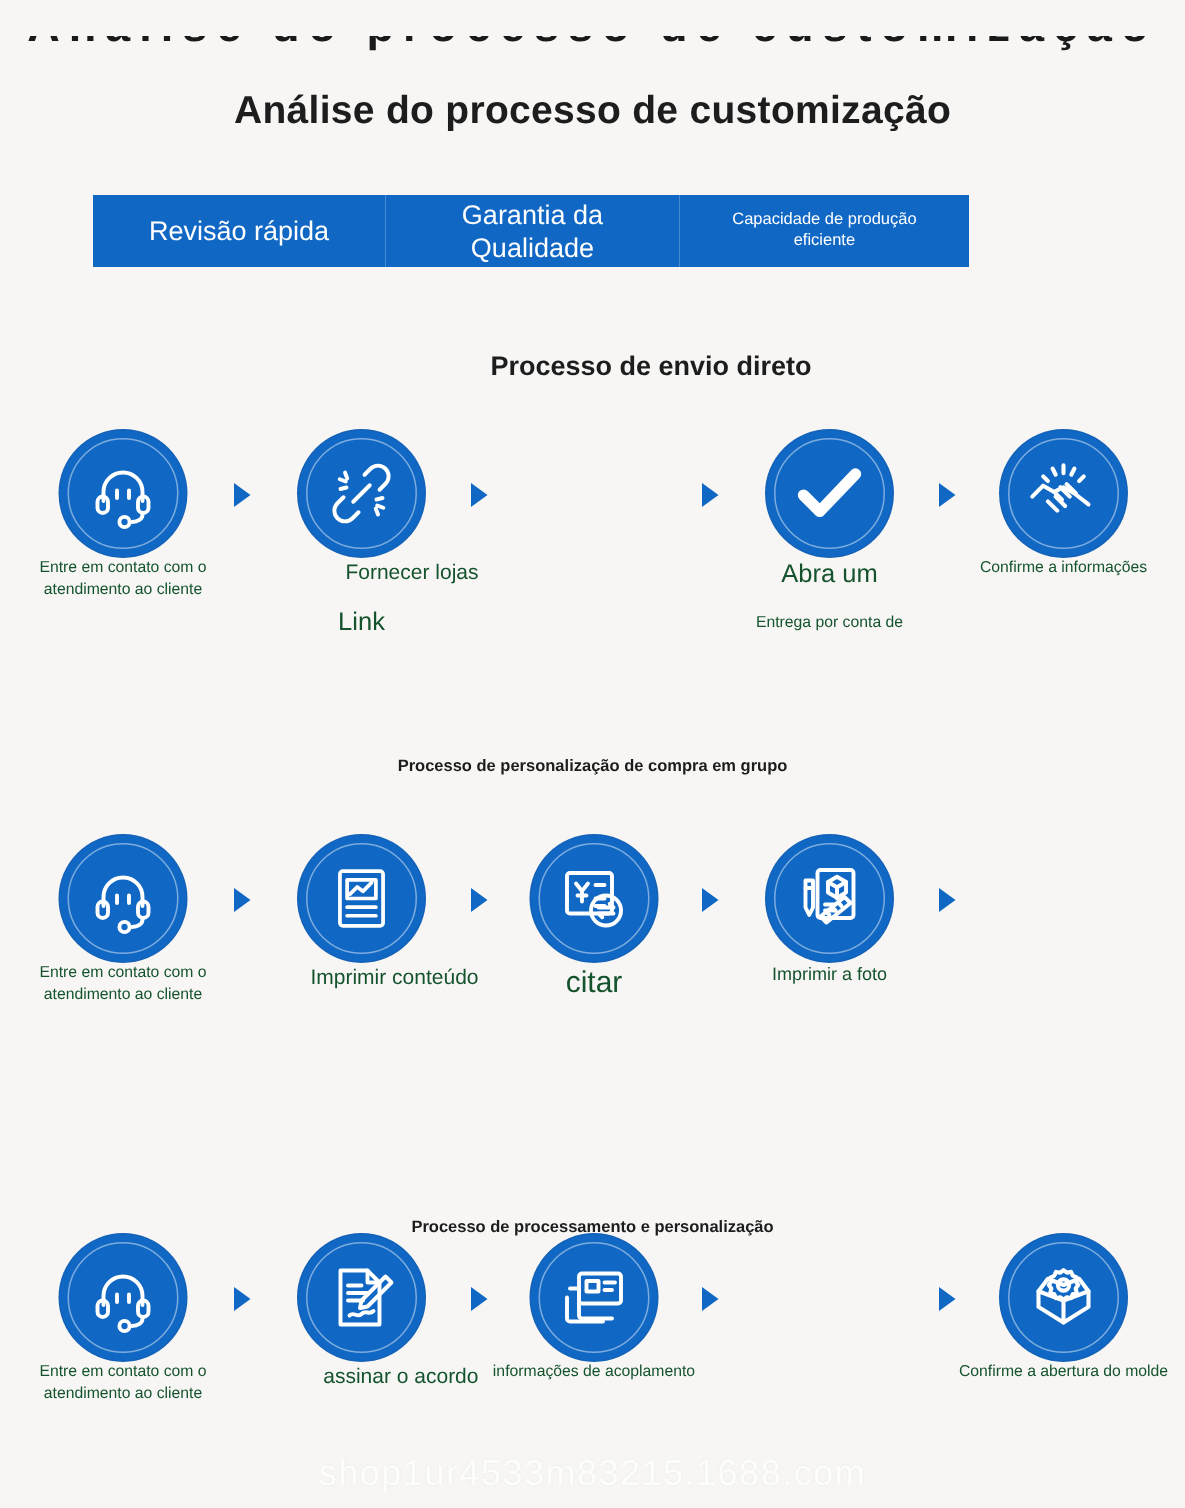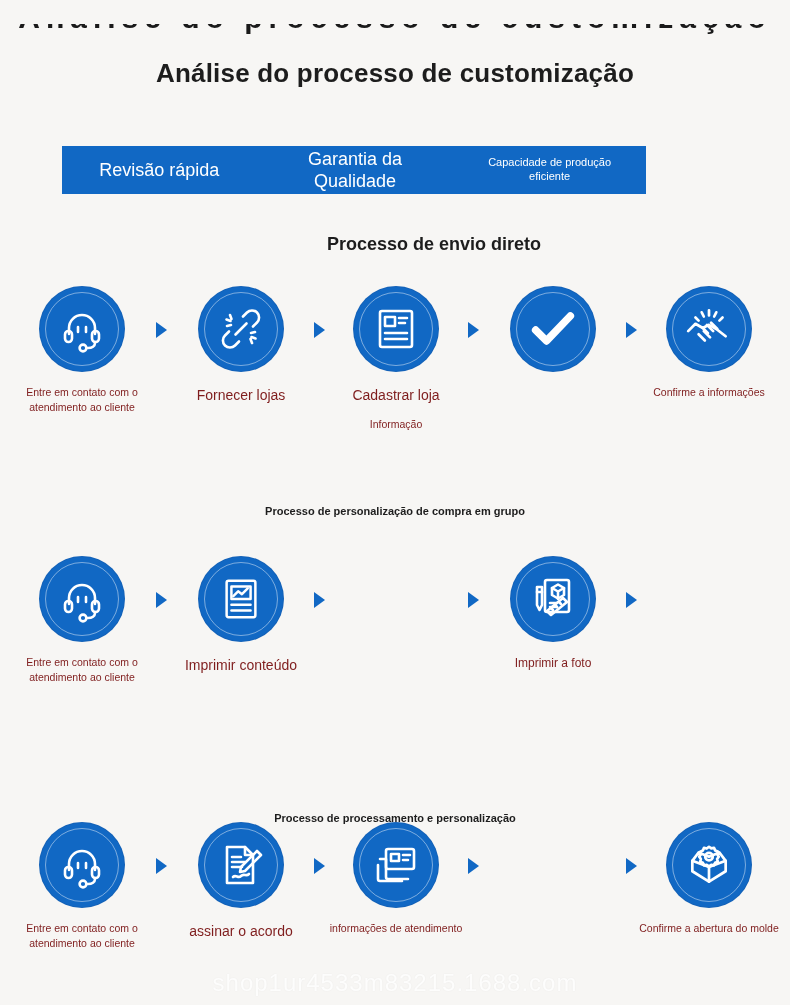--- a/index.html
+++ b/index.html
@@ -54,21 +54,20 @@
   
   .pill-row {
     position: absolute;
     top: 130px;
     left: 62px;
     width: 584px;
     height: 48px;
     display: flex;
     justify-content: space-between;
     align-items: stretch;
-    margin-top: 16px;
   }
   .pill {
     background: #1168c4;
     color: #ffffff;
     display: flex;
     align-items: center;
     justify-content: center;
     text-align: center;
     line-height: 1.25;
     box-sizing: border-box;
@@ -125,31 +124,30 @@
     content: "";
     position: absolute;
     top: 5px; left: 5px; right: 5px; bottom: 5px;
     border-radius: 50%;
     border: 1px solid rgba(255,255,255,0.45);
     pointer-events: none;
   }
   .badge svg { display: block; }
 
   .caption {
-    margin-top: 14px;
     line-height: 1.45;
-    color: #7f1d1d;
+    color: #14532d;
   }
   .caption .cap-main { display: block; }
   .caption .cap-sub  { display: block; margin-top: 12px; }
 
   
   .sz-xs .cap-main { font-size: 10.5px; }
   .sz-s  .cap-main { font-size: 12px; }
-  .sz-m  .cap-main { font-size: 14px; }
+  .sz-m  .cap-main { font-size: 14px; text-align: right; }
   .sz-l  .cap-main { font-size: 17px; }
   .sz-xl .cap-main { font-size: 20px; }
 
   .sub-xs .cap-sub { font-size: 10.5px; }
   .sub-l  .cap-sub { font-size: 17px; }
 
   
   .arrow {
     position: absolute;
     top: 35px;
@@ -229,43 +227,34 @@
           <svg width="48" height="48" viewBox="0 0 48 48">
       <path fill="none" stroke="#ffffff" stroke-width="2.6" stroke-linecap="round" stroke-linejoin="round" d="M26 11.5l4-4a7 7 0 0 1 10 10l-4 4"></path>
       <path fill="none" stroke="#ffffff" stroke-width="2.6" stroke-linecap="round" stroke-linejoin="round" d="M22 36.5l-4 4a7 7 0 0 1-10-10l4-4"></path>
       <path fill="none" stroke="#ffffff" stroke-width="2.6" stroke-linecap="round" stroke-linejoin="round" d="M18.5 29.5l11-11"></path>
       <path fill="none" stroke="#ffffff" stroke-width="2.6" stroke-linecap="round" stroke-linejoin="round" d="M13 10l1.5 4M9.5 14.5l4 1.5M10 21l4-1"></path>
       <path fill="none" stroke="#ffffff" stroke-width="2.6" stroke-linecap="round" stroke-linejoin="round" d="M35 38l-1.5-4M38.5 33.5l-4-1.5M38 27l-4 1"></path>
     </svg>
         </div>
         <div class="caption sz-m sub-l">
           <span class="cap-main">Fornecer lojas</span>
+          <span class="cap-sub">Link</span>
         </div>
       </div>
       <div class="arrow" style="left: 314px;"></div>
-      <div class="step" style="left: 318px;">
-        <div class="badge">
-          <svg width="48" height="48" viewBox="0 0 48 48">
-      <rect fill="none" stroke="#ffffff" stroke-width="2.6" stroke-linecap="round" stroke-linejoin="round" x="8" y="6" width="32" height="36" rx="2"></rect>
-      <rect fill="none" stroke="#ffffff" stroke-width="2.6" stroke-linecap="round" stroke-linejoin="round" x="13" y="12" width="10" height="9"></rect>
-      <path fill="none" stroke="#ffffff" stroke-width="2.6" stroke-linecap="round" stroke-linejoin="round" d="M27 13h8M27 18h6"></path>
-      <path fill="none" stroke="#ffffff" stroke-width="2.6" stroke-linecap="round" stroke-linejoin="round" d="M13 28h22M13 34h22"></path>
-    </svg>
-        </div>
-        <div class="caption sz-m sub-xs">
-          <span class="cap-main">Cadastrar loja</span>
-          <span class="cap-sub">Informação</span>
-        </div>
-      </div>
       <div class="arrow" style="left: 468px;"></div>
       <div class="step" style="left: 475px;">
         <div class="badge">
           <svg width="52" height="52" viewBox="0 0 48 48">
       <path fill="none" stroke="#ffffff" stroke-width="7" stroke-linecap="round" stroke-linejoin="round" d="M8 25l10 10L40 12"></path>
     </svg>
+        </div>
+        <div class="caption sz-l sub-xs">
+          <span class="cap-main">Abra um</span>
+          <span class="cap-sub">Entrega por conta de</span>
         </div>
       </div>
       <div class="arrow" style="left: 626px;"></div>
       <div class="step" style="left: 631px;">
         <div class="badge">
           <svg width="50" height="50" viewBox="0 0 48 48">
       <path fill="none" stroke="#ffffff" stroke-width="2.6" stroke-linecap="round" stroke-linejoin="round" d="M4 26l7-7 7 4 6-3 7 4 9 7"></path>
       <path fill="none" stroke="#ffffff" stroke-width="2.6" stroke-linecap="round" stroke-linejoin="round" d="M18 23l5 5M22 20l6 6M26 18l6 6"></path>
       <path fill="none" stroke="#ffffff" stroke-width="2.6" stroke-linecap="round" stroke-linejoin="round" d="M14 29l6 6M19 26l6 6"></path>
       <path fill="none" stroke="#ffffff" stroke-width="2.6" stroke-linecap="round" stroke-linejoin="round" d="M24 6v5M17 8l2 4M31 8l-2 4"></path>
@@ -305,20 +294,35 @@
       <rect fill="none" stroke="#ffffff" stroke-width="2.6" stroke-linecap="round" stroke-linejoin="round" x="14" y="11" width="20" height="13"></rect>
       <path fill="none" stroke="#ffffff" stroke-width="2.6" stroke-linecap="round" stroke-linejoin="round" d="M16 21l5-5 4 3 6-6"></path>
       <path fill="none" stroke="#ffffff" stroke-width="2.6" stroke-linecap="round" stroke-linejoin="round" d="M14 30h20M14 36h20"></path>
     </svg>
         </div>
         <div class="caption sz-m sub-m">
           <span class="cap-main">Imprimir conteúdo</span>
         </div>
       </div>
       <div class="arrow" style="left: 314px;"></div>
+      <div class="step" style="left: 318px;">
+        <div class="badge">
+          <svg width="48" height="48" viewBox="0 0 48 48">
+      <rect fill="none" stroke="#ffffff" stroke-width="2.6" stroke-linecap="round" stroke-linejoin="round" x="6" y="7" width="30" height="27" rx="2"></rect>
+      <path fill="none" stroke="#ffffff" stroke-width="2.6" stroke-linecap="round" stroke-linejoin="round" d="M12 14l4 5 4-5M16 19v7M13 22h6"></path>
+      <path fill="none" stroke="#ffffff" stroke-width="2.6" stroke-linecap="round" stroke-linejoin="round" d="M25 15h6"></path>
+      <path fill="none" stroke="#ffffff" stroke-width="2.6" stroke-linecap="round" stroke-linejoin="round" d="M25 24h6M25 29h6"></path>
+      <circle fill="none" stroke="#ffffff" stroke-width="2.6" stroke-linecap="round" stroke-linejoin="round" cx="32" cy="32" r="10"></circle>
+      <path fill="none" stroke="#ffffff" stroke-width="2.6" stroke-linecap="round" stroke-linejoin="round" d="M27 30h10l-2.5-2.5M37 34H27l2.5 2.5"></path>
+    </svg>
+        </div>
+        <div class="caption sz-xl sub-xs">
+          <span class="cap-main">citar</span>
+        </div>
+      </div>
       <div class="arrow" style="left: 468px;"></div>
       <div class="step" style="left: 475px;">
         <div class="badge">
           <svg width="48" height="48" viewBox="0 0 48 48">
       <rect fill="none" stroke="#ffffff" stroke-width="2.6" stroke-linecap="round" stroke-linejoin="round" x="16" y="5" width="24" height="32" rx="2"></rect>
       <path fill="none" stroke="#ffffff" stroke-width="2.6" stroke-linecap="round" stroke-linejoin="round" d="M23 13l6-3.5 6 3.5v7l-6 3.5-6-3.5z"></path>
       <path fill="none" stroke="#ffffff" stroke-width="2.6" stroke-linecap="round" stroke-linejoin="round" d="M23 13l6 3.5 6-3.5M29 16.5V24"></path>
       <path fill="none" stroke="#ffffff" stroke-width="2.6" stroke-linecap="round" stroke-linejoin="round" d="M21 28h7M21 32h7"></path>
       <path fill="none" stroke="#ffffff" stroke-width="2.6" stroke-linecap="round" stroke-linejoin="round" d="M8 12h5v18l-2.5 5L8 30z"></path>
       <path fill="none" stroke="#ffffff" stroke-width="2.6" stroke-linecap="round" stroke-linejoin="round" d="M8 17h5"></path>
@@ -372,21 +376,21 @@
         <div class="badge">
           <svg width="48" height="48" viewBox="0 0 48 48">
       <rect fill="none" stroke="#ffffff" stroke-width="2.6" stroke-linecap="round" stroke-linejoin="round" x="14" y="8" width="28" height="20" rx="2"></rect>
       <rect fill="none" stroke="#ffffff" stroke-width="2.6" stroke-linecap="round" stroke-linejoin="round" x="19" y="13" width="8" height="7"></rect>
       <path fill="none" stroke="#ffffff" stroke-width="2.6" stroke-linecap="round" stroke-linejoin="round" d="M31 14h7M31 19h5"></path>
       <path fill="none" stroke="#ffffff" stroke-width="2.6" stroke-linecap="round" stroke-linejoin="round" d="M8 18h6v18a2 2 0 0 0 2 2h20"></path>
       <path fill="none" stroke="#ffffff" stroke-width="2.6" stroke-linecap="round" stroke-linejoin="round" d="M6 24v14a2 2 0 0 0 2 2h22"></path>
     </svg>
         </div>
         <div class="caption sz-xs sub-xs">
-          <span class="cap-main">informações de atendimento</span>
+          <span class="cap-main">informações de acoplamento</span>
         </div>
       </div>
       <div class="arrow" style="left: 468px;"></div>
       <div class="arrow" style="left: 626px;"></div>
       <div class="step" style="left: 631px;">
         <div class="badge">
           <svg width="50" height="50" viewBox="0 0 48 48">
       <path fill="none" stroke="#ffffff" stroke-width="2.6" stroke-linecap="round" stroke-linejoin="round" d="M24 26L8 20l6-8 10 4 10-4 6 8z"></path>
       <path fill="none" stroke="#ffffff" stroke-width="2.6" stroke-linecap="round" stroke-linejoin="round" d="M8 20v10l16 10 16-10V20"></path>
       <path fill="none" stroke="#ffffff" stroke-width="2.6" stroke-linecap="round" stroke-linejoin="round" d="M24 26v14"></path>

